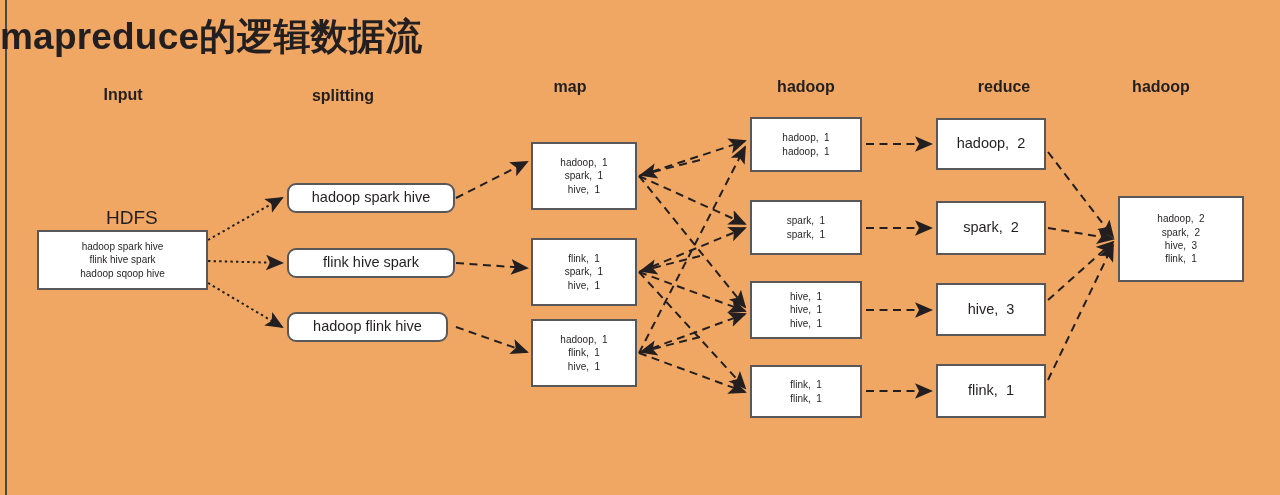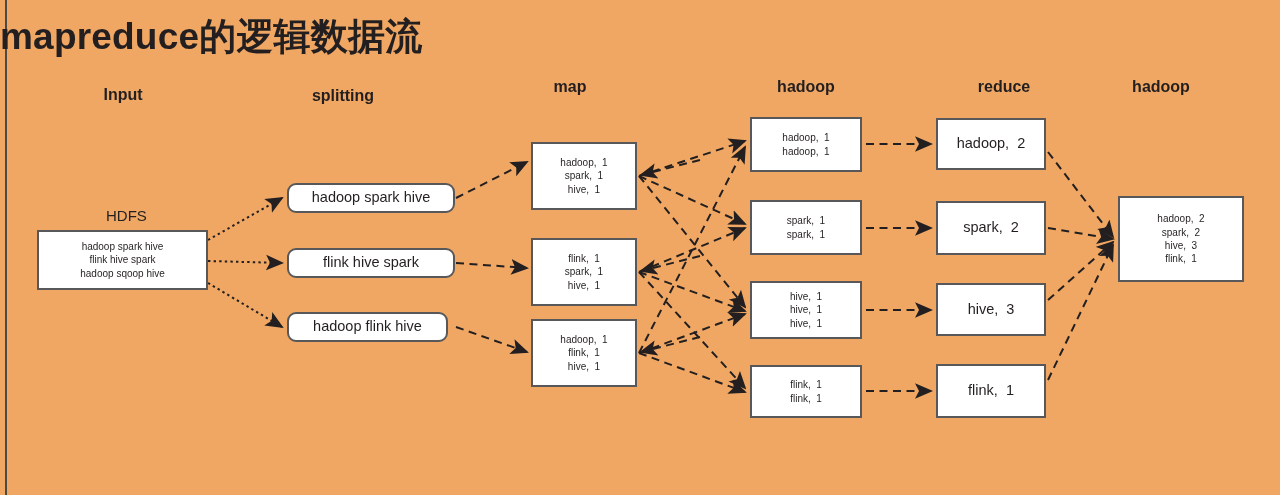--- a/index.html
+++ b/index.html
@@ -32,21 +32,21 @@
     display:flex;align-items:center;justify-content:center;
     color:#231f20;
   }
   .nodebox.rounded{border-radius:9px;}
   .nodebox .lines{
     text-align:center;line-height:1.34;font-size:10px;
     white-space:pre;
   }
   .nodebox.single .lines{font-size:14.5px;}
   #hdfs-label{
-    position:absolute;font-size:15px;color:#231f20;
+    position:absolute;font-size:19px;color:#231f20;
     white-space:nowrap;
   }
 </style>
 </head>
 <body>
 
 <div id="left-rule"></div>
 
 <div id="title">mapreduce的逻辑数据流</div>
 

